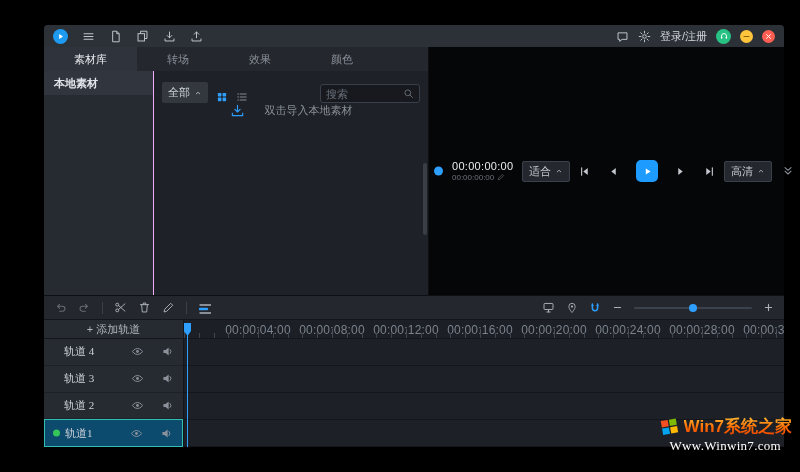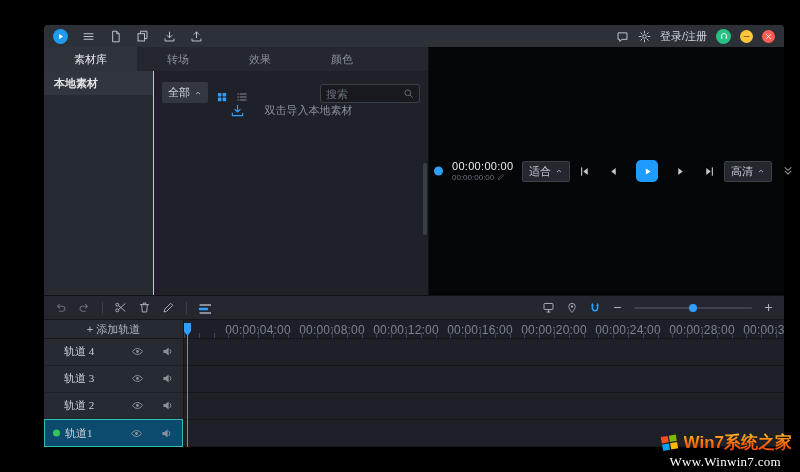--- a/index.html
+++ b/index.html
@@ -107,21 +107,21 @@
     background:repeating-linear-gradient(to right,#4a515b 0 1px,transparent 1px 74px); }
   .ruler-label { position:absolute; top:3px; transform:translateX(-50%); font-size:12px;
                  color:#7a828d; white-space:nowrap; letter-spacing:.2px; }
   .lane { flex:1; background:#1d2127; border-bottom:1px solid #14161b; }
   .playhead { position:absolute; left:0; top:0; bottom:0; width:10px; }
   .playhead-line { position:absolute; left:3px; top:12px; bottom:0; width:1px; background:#2e9fff; }
   .playhead-cap { position:absolute; left:0; top:3px; width:7px; height:13px; background:#2e9fff;
                   clip-path:polygon(0 0,100% 0,100% 62%,50% 100%,0 62%); }
 
   
-  .watermark { position:absolute; right:8px; bottom:2px; display:flex; flex-direction:column;
+  .watermark { position:absolute; right:8px; bottom:18px; display:flex; flex-direction:column;
                align-items:center; z-index:10; }
   .wm-row { display:flex; align-items:center; gap:4px; }
   .wm-title { font-size:17px; font-weight:bold;
               background:linear-gradient(180deg,#ffc83d 0%,#ff6a00 55%,#e33a00 100%);
               -webkit-background-clip:text; background-clip:text; color:transparent; }
   .wm-url { font-size:13px; color:#ffffff; font-family:"Liberation Serif","DejaVu Serif",serif;
             letter-spacing:.3px; }
 </style>
 </head>
 <body>

